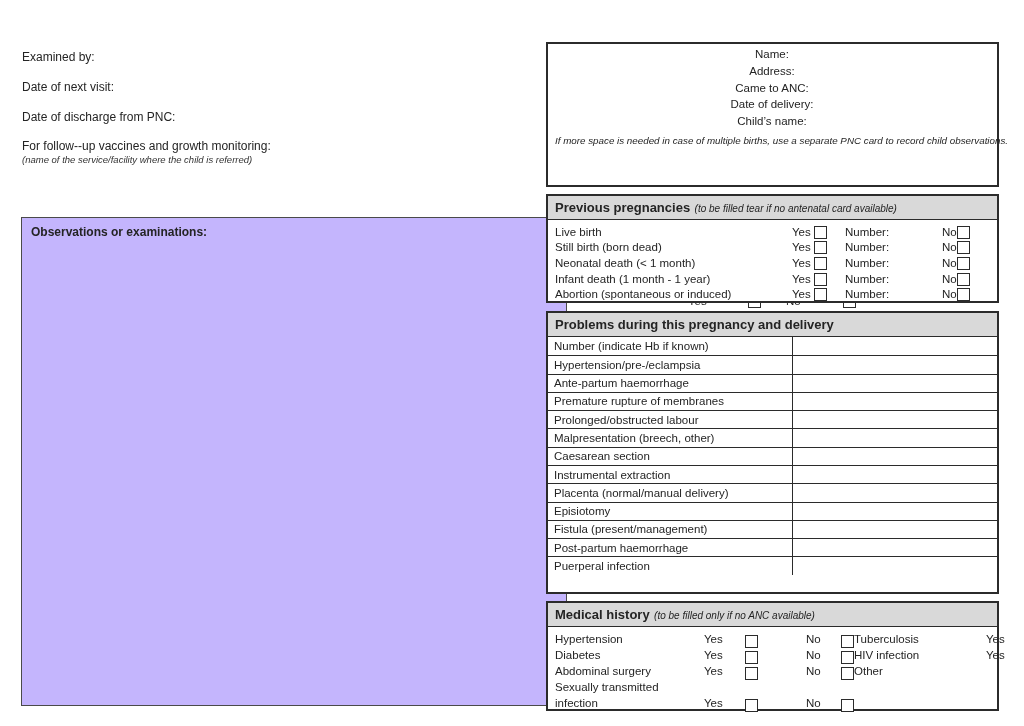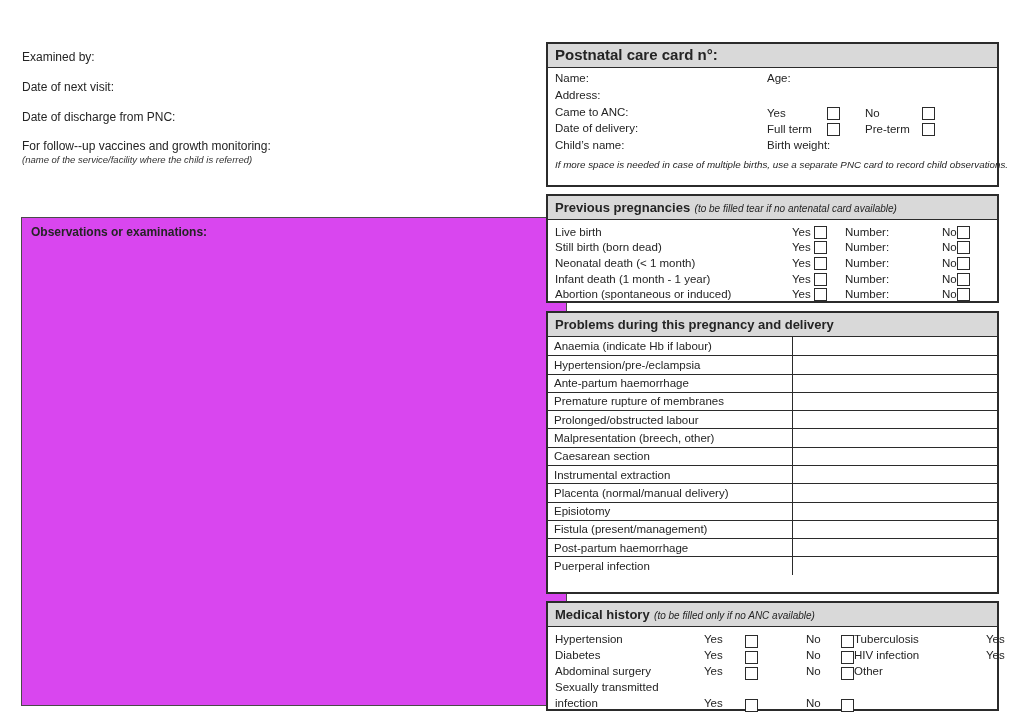--- a/index.html
+++ b/index.html
@@ -10,21 +10,21 @@
     color:#242424;
     position:relative;
     overflow:hidden;
   }
 
   
   .left-label { position:absolute; left:22px; font-size:12px; line-height:14px; white-space:nowrap; }
   .left-note  { position:absolute; left:22px; font-size:9.5px; font-style:italic; color:#333; white-space:nowrap; }
   .obs-box {
     position:absolute; left:21px; top:217px; width:546px; height:489px;
-    border:1.5px solid #4a4a4a; background:#d946ef;
+    border:1.5px solid #4a4a4a; background:#c4b5fd;
   }
   .obs-label { font-weight:bold; font-size:12px; padding:7px 9px; }
 
   
   .card {
     position:absolute; left:546px; width:453px;
     border:2px solid #2b2b2b; background:#fff;
   }
   .card-header {
     background:#d9d9d9;
@@ -36,21 +36,21 @@
   .hd-title    { font-weight:bold; font-size:13px; }
   .hd-sub      { font-style:italic; font-size:10px; }
 
   .cb {
     display:inline-block; flex:0 0 13px; width:13px; height:13px;
     border:1.5px solid #2b2b2b; background:#fff; margin-top:1px;
   }
 
   
   .c1body { padding:4px 8px 0 7px; font-size:11.5px; }
-  .c1row  { display:flex; align-items:flex-start; height:16.8px; }
+  .c1row  { display:flex; align-items:center; height:16.8px;flex-direction:column; }
   .c1col1 { flex:0 0 212px; }
   .c1opts { display:flex; align-items:center; }
   .c1opt-a { width:60px; }
   .c1opt-b { width:57px; }
   .c1gap   { width:25px; }
   .c1note { font-size:9.8px; font-style:italic; margin-top:3px; white-space:nowrap; }
 
   
   .c2body { padding:4px 8px 0 7px; font-size:11.5px; }
   .c2row  { display:flex; align-items:center; height:15.6px; }
@@ -91,23 +91,20 @@
 <div class="left-label" style="top:80px;">Date of next visit:</div>
 <div class="left-label" style="top:110px;">Date of discharge from PNC:</div>
 <div class="left-label" style="top:139px;">For follow--up vaccines and growth monitoring:</div>
 <div class="left-note" style="top:154px;">(name of the service/facility where the child is referred)</div>
 
 <div class="obs-box">
   <div class="obs-label">Observations or examinations:</div>
 </div>
 
 <div class="card" style="top:42px; height:145px;">
-  <div class="card-header">
-    <span class="hd-title-lg">Postnatal care card n°:</span>
-  </div>
   <div class="c1body">
     <div class="c1row">
       <span class="c1col1">Name:</span>
       <span>Age:</span>
     </div>
     <div class="c1row">
       <span class="c1col1">Address:</span>
     </div>
     <div class="c1row">
       <span class="c1col1">Came to ANC:</span>
@@ -185,21 +182,21 @@
     </div>
   </div>
 </div>
 
 <div class="card" style="top:311px; height:283px;">
   <div class="card-header">
     <span class="hd-title">Problems during this pregnancy and delivery</span>
   </div>
   <div class="ptable">
     <div class="prow">
-        <div class="pcell1">Anaemia (indicate Hb if labour)</div>
+        <div class="pcell1">Number (indicate Hb if known)</div>
         <div class="pcell2"></div>
       </div>
     <div class="prow">
         <div class="pcell1">Hypertension/pre-/eclampsia</div>
         <div class="pcell2"></div>
       </div>
     <div class="prow">
         <div class="pcell1">Ante-partum haemorrhage</div>
         <div class="pcell2"></div>
       </div>

